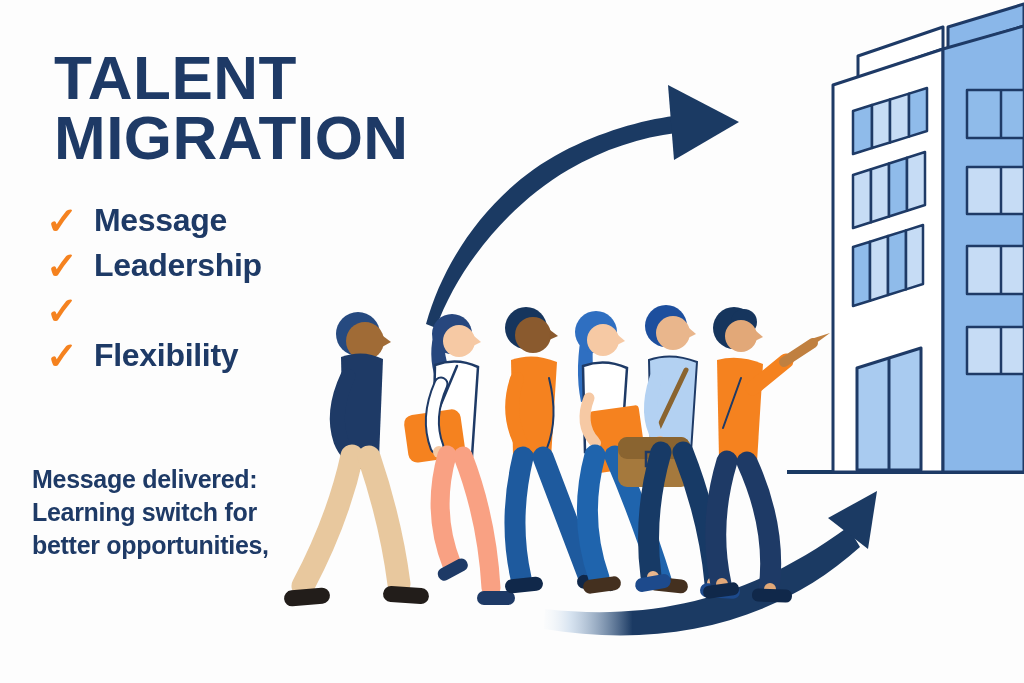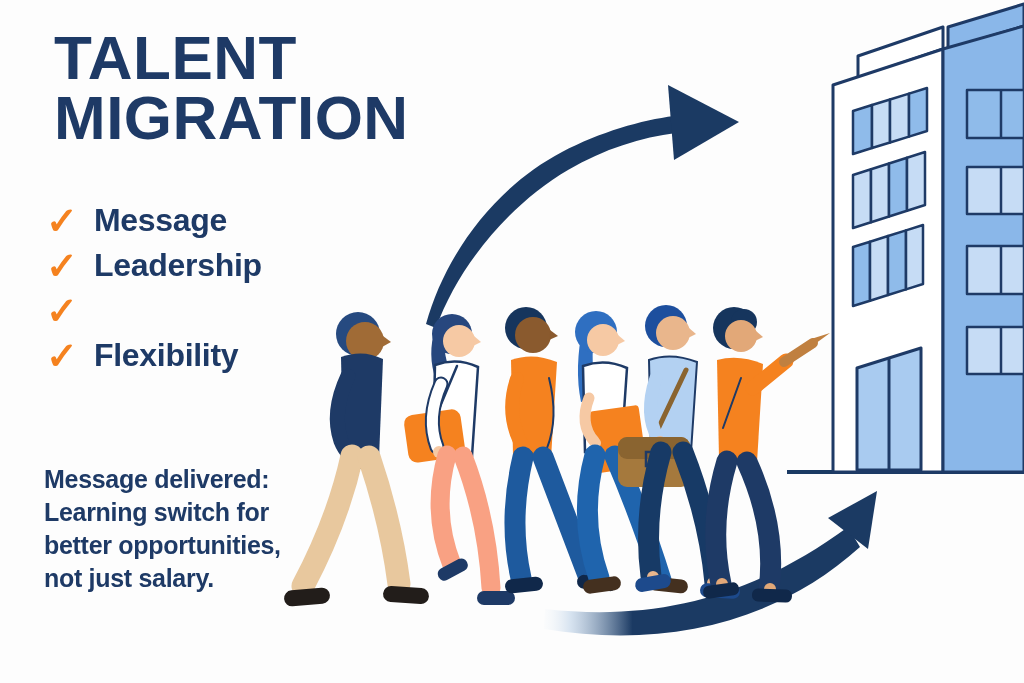--- a/index.html
+++ b/index.html
@@ -1,25 +1,25 @@
 <!DOCTYPE html>
 <html style="--background: #fdfdfd; --white: #ffffff; --navy: #1e3a66; --arrow_navy: #1b3a63; --orange: #f5821f; --building_side: #8ab7e9; --window_light: #c6dcf5; --window_mid: #8fbbea; --door: #a9cbf0; --skin_brown: #a06b36; --skin_dark: #8a5a2e; --skin_light: #f6c9a4; --skin_medium: #e9b68c; --skin_tan: #e2a878; --hand_tan: #c08040; --hair_blue_dark: #264a80; --hair_indigo: #27477e; --hair_navy: #16355d; --hair_bright_blue: #2f6fc1; --hair_royal: #1d4f9e; --khaki: #e8c89e; --salmon: #f9a183; --jeans: #1f64ad; --blue_pants: #1e5a9e; --navy_pants: #173a66; --light_blue_shirt: #b3d1f2; --bag_brown: #a5793d; --bag_brown_dark: #8a6430; --shoe_black: #221d1a; --shoe_brown: #44301f; --shoe_navy: #1d4a8c; --shoe_dark: #10284a;"><head>
 <meta charset="utf-8">
 <style>
   html,body{margin:0;padding:0;background:#fff;}
   .canvas{position:relative;width:1024px;height:683px;background:var(--background,#fdfdfd);
           overflow:hidden;font-family:"Liberation Sans",sans-serif;}
   .canvas svg{position:absolute;left:0;top:0;}
-  .title{position:absolute;left:54px;top:28px;font-size:62px;font-weight:700;
+  .title{position:absolute;left:54px;top:48px;font-size:62px;font-weight:700;
          color:var(--navy);line-height:60px;letter-spacing:0.5px;}
   .checklist{position:absolute;left:46px;top:198px;list-style:none;margin:0;padding:0;}
   .checklist li{display:flex;align-items:center;height:45px;}
   .check{color:var(--orange);font-size:38px;font-weight:900;width:48px;line-height:1;}
   .clabel{color:var(--navy);font-size:32px;font-weight:700;letter-spacing:-0.3px;}
-  .message{position:absolute;left:44px;top:438px;font-size:25px;font-weight:700;
+  .message{position:absolute;left:32px;top:438px;font-size:25px;font-weight:700;
            color:var(--navy);line-height:33px;letter-spacing:-0.3px;}
   .message span{display:block;}
   
   .f-navy{fill:var(--navy)} .f-arrow{fill:var(--arrow_navy)}
   .f-white{fill:var(--white)} .f-orange{fill:var(--orange)}
   .f-side{fill:var(--building_side)} .f-winl{fill:var(--window_light)}
   .f-winm{fill:var(--window_mid)} .f-door{fill:var(--door)}
   .f-skin1{fill:var(--skin_brown)} .f-skin2{fill:var(--skin_light)}
   .f-skin3{fill:var(--skin_dark)} .f-skin4{fill:var(--skin_medium)}
   .f-skin5{fill:var(--skin_tan)} .f-hand{fill:var(--hand_tan)}
@@ -227,16 +227,15 @@
     <li>
       <span class="check">✓</span>
       <span class="clabel">Flexibility</span>
     </li>
   </ul>
 
   <p class="message">
     <span>Message delivered:</span>
     <span>Learning switch for</span>
     <span>better opportunities,</span>
-    <span>not just salary.</span>
   </p>
 
 </div>
 
 </body></html>

